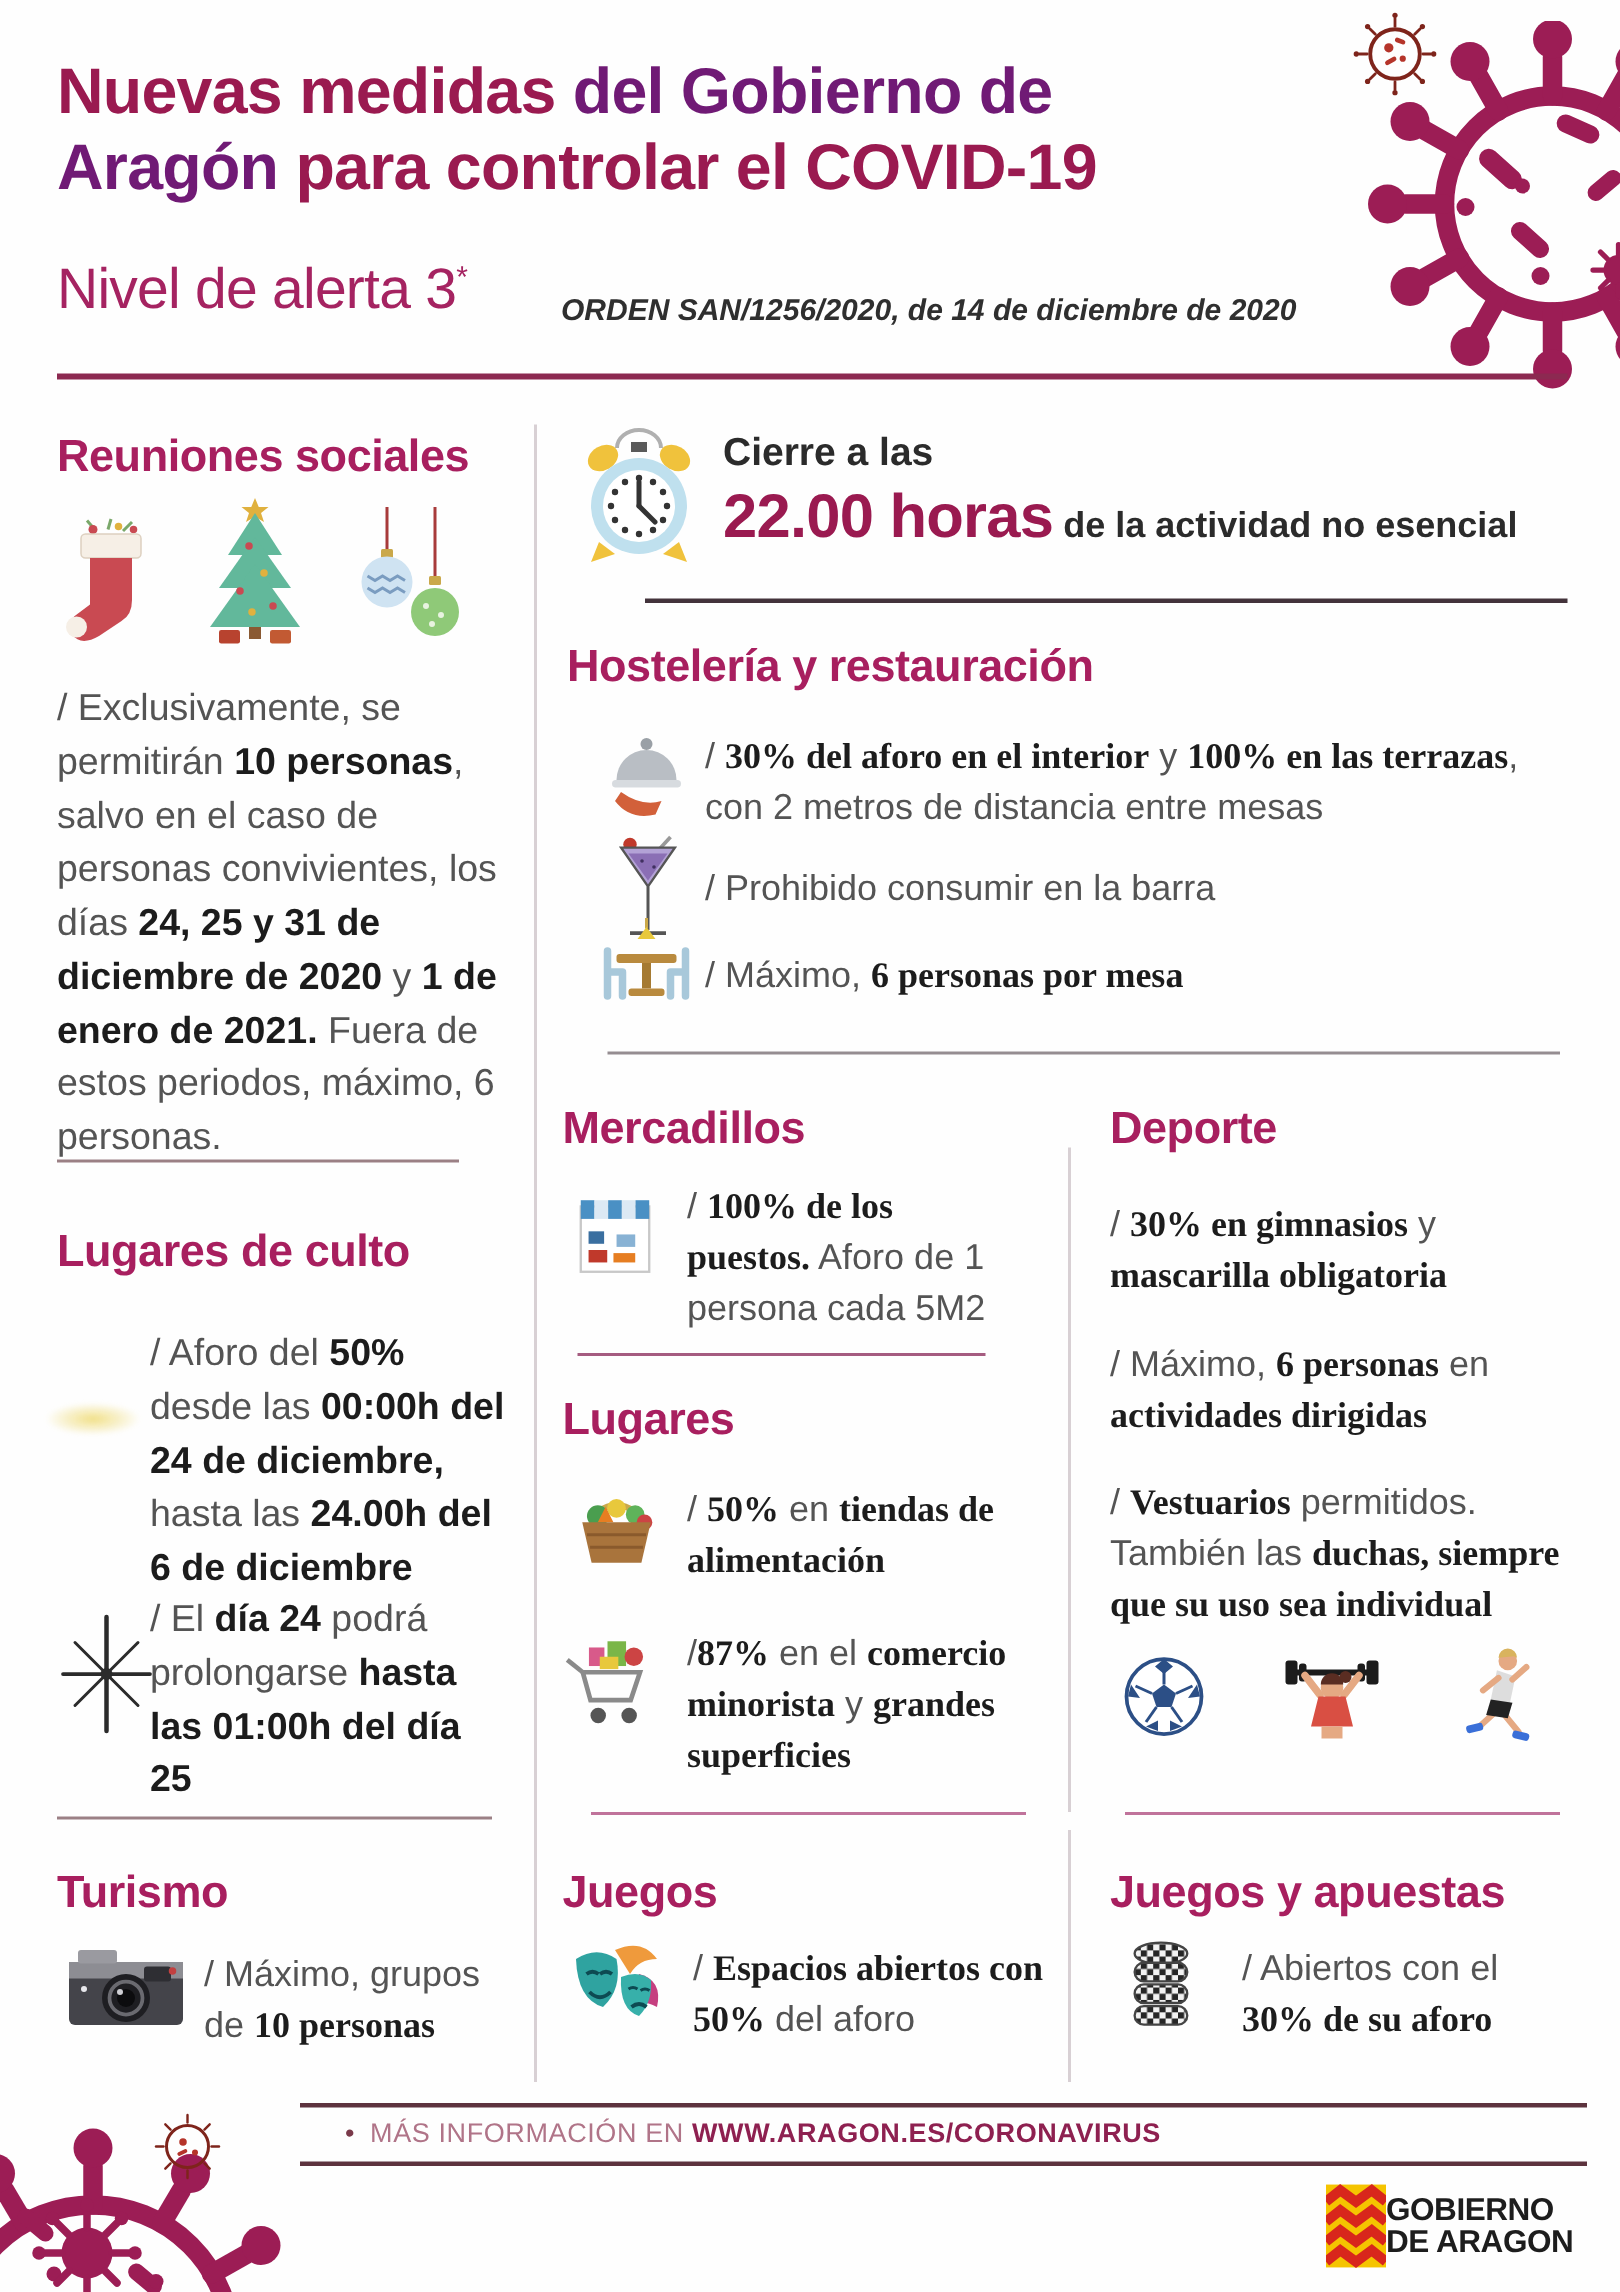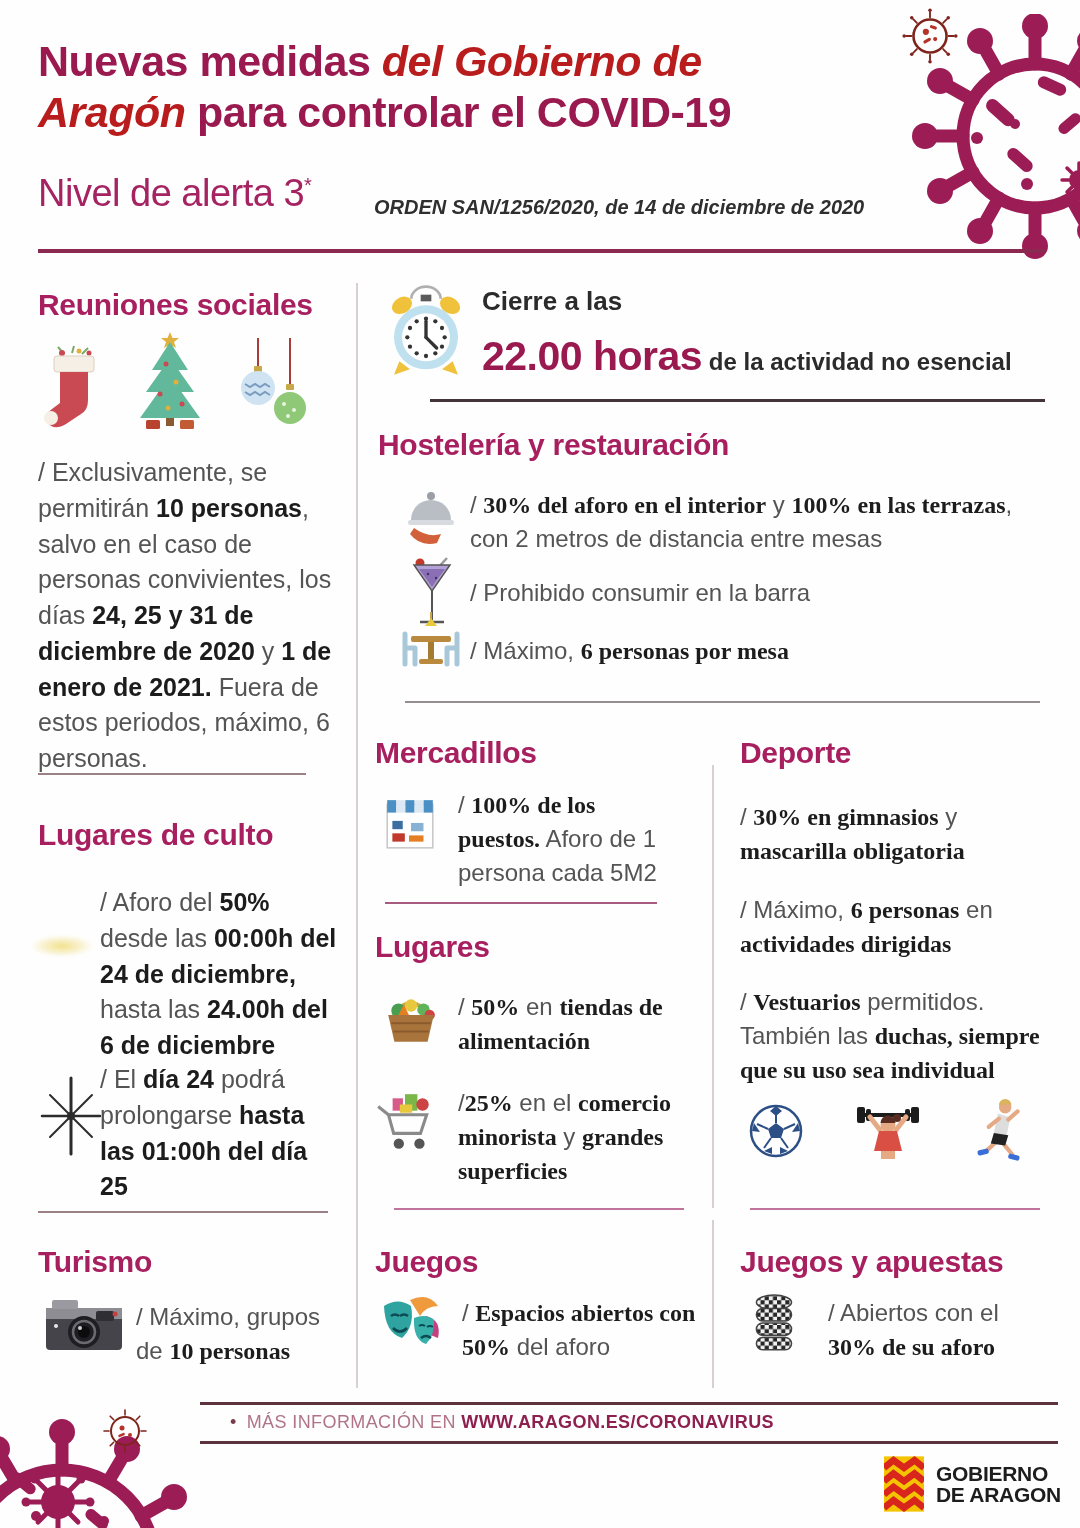--- a/index.html
+++ b/index.html
@@ -2,21 +2,21 @@
 <html><head>
 <meta charset="utf-8">
 <style>
   html,body{margin:0;padding:0;background:#ffffff;}
   .page{position:relative;width:1080px;height:1528px;background:#fefefe;overflow:hidden;
         font-family:"Liberation Sans",sans-serif;margin:0 auto;}
   .abs{position:absolute;}
   
   .title{font-size:43px;line-height:1.18;letter-spacing:-0.5px;font-weight:700;}
   .acc{color:#9a1a50;font-weight:700;}
-  .dark{color:#b91c1c;font-weight:700;font-style:italic;}
+  .dark{color:#701a75;font-weight:700;}
   .alert{font-size:38px;color:#a52361;font-weight:400;letter-spacing:-0.5px;}
   .alert sup{font-size:20px;color:#a52361;}
   .order{font-style:italic;font-size:20px;color:#2f2f2f;font-weight:700;}
   
   .hline{position:absolute;}
   .vline{position:absolute;width:2px;background:#d8d0d4;}
   
   .sech{font-size:30px;font-weight:700;color:#a81f5f;letter-spacing:-0.3px;}
   .itx{font-size:24px;line-height:1.42;color:#545454;}
   .itx .b{font-weight:700;color:#1c1c1c;font-family:Liberation Serif, serif;}
@@ -253,21 +253,21 @@
         <circle cx="20" cy="33" r="1.6"></circle>
         <circle cx="25" cy="28" r="1.6"></circle>
     </g>
     <g stroke="#333333" stroke-width="2.5" stroke-linecap="round">
       <line x1="32" y1="40" x2="32" y2="28"></line>
         <line x1="32" y1="40" x2="40" y2="48"></line>
     </g>
   </svg>
   <div class="abs" style="left:482px;top:286px;width:570px">
     <div class="cl-prefix">Cierre a las</div>
-    <div style="margin-top:16px"><span class="cl-time">22.00 horas</span><span class="cl-suffix"> de la actividad no esencial</span></div>
+    <div style="margin-top:4px"><span class="cl-time">22.00 horas</span><span class="cl-suffix"> de la actividad no esencial</span></div>
   </div>
 
   <div class="hline" style="left:430px;top:399px;width:615px;height:3px;background:#43333b"></div>
 
   <div class="abs sech" style="left:378px;top:428px">Hostelería y restauración</div>
 
   <svg class="abs" style="left:404px;top:490px" width="54" height="56" viewBox="0 0 54 56">
     <circle cx="27" cy="6" r="4" fill="#9aa0a6"></circle>
     <path d="M7,30 a20,20 0 0 1 40,0 z" fill="#b9bec4"></path>
     <rect x="4" y="30" width="46" height="5" rx="2.5" fill="#d7dbdf"></rect>
@@ -338,21 +338,21 @@
   <svg class="abs" style="left:374px;top:1088px" width="62" height="66" viewBox="0 0 60 64">
     <rect x="18" y="10" width="10" height="12" fill="#d85a8a"></rect>
     <rect x="30" y="6" width="12" height="16" fill="#7ab648"></rect>
     <circle cx="47" cy="16" r="6" fill="#cc4444"></circle>
     <rect x="25" y="16" width="12" height="8" fill="#e8c83c"></rect>
     <line x1="4" y1="18" x2="14" y2="26" stroke="#8a8a8a" stroke-width="3"></line>
     <path d="M14,26 h37 l-6,18 h-26 z" fill="none" stroke="#8a8a8a" stroke-width="3"></path>
     <circle cx="24" cy="54" r="5" fill="#555555"></circle>
       <circle cx="44" cy="54" r="5" fill="#555555"></circle>
   </svg>
-  <div class="abs itx" style="left:458px;top:1086px;width:245px"><span>/</span><span class="b">25%</span><span> en el </span><span class="b">comercio minorista</span><span> y </span><span class="b">grandes superficies</span></div>
+  <div class="abs itx" style="left:458px;top:1086px;width:245px"><span>/</span><span class="b">87%</span><span> en el </span><span class="b">comercio minorista</span><span> y </span><span class="b">grandes superficies</span></div>
 
   <div class="hline" style="left:394px;top:1208px;width:290px;height:2px;background:#c0739b"></div>
 
   <div class="abs sech" style="left:740px;top:736px">Deporte</div>
   <div class="abs itx" style="left:740px;top:800px;width:305px"><span>/ </span><span class="b">30% en gimnasios</span><span> y </span><span class="b">mascarilla obligatoria</span></div>
   <div class="abs itx" style="left:740px;top:893px;width:305px"><span>/ Máximo, </span><span class="b">6 personas</span><span> en </span><span class="b">actividades dirigidas</span></div>
   <div class="abs itx" style="left:740px;top:985px;width:315px"><span>/ </span><span class="b">Vestuarios</span><span> permitidos. También las </span><span class="b">duchas, siempre que su uso sea individual</span></div>
 
   <div class="abs" style="left:748px;top:1098px;display:flex;gap:52px;align-items:center">
     <svg width="56" height="56" viewBox="0 0 56 56">
@@ -485,21 +485,21 @@
           <line x1="-11.3" y1="11.3" x2="-14.8" y2="14.8"></line>
         <line x1="11.3" y1="-11.3" x2="14.8" y2="-14.8"></line>
           <line x1="-11.3" y1="-11.3" x2="-14.8" y2="-14.8"></line>
       </g>
       <circle cx="-3" cy="-3" r="2.5" fill="#b5342a"></circle>
         <circle cx="5" cy="4" r="2" fill="#b5342a"></circle>
       <rect x="-7" y="3" width="7" height="2.5" rx="1.2" fill="#b5342a" transform="rotate(-25 -4 4)"></rect>
     </g>
   </svg>
 
-  <div class="abs" style="left:884px;top:1456px;display:flex;align-items:center;gap:12px">
+  <div class="abs" style="left:884px;top:1456px;display:flex;align-items:center;gap:0">
     <svg width="40" height="56" viewBox="0 0 42 58">
       <rect width="42" height="58" fill="#f5c400"></rect>
       <g stroke="#d8261c" stroke-width="7" fill="none">
         <path d="M0,12 L10,4 L21,12 L32,4 L42,12"></path>
         <path d="M0,26 L10,18 L21,26 L32,18 L42,26"></path>
         <path d="M0,40 L10,32 L21,40 L32,32 L42,40"></path>
         <path d="M0,54 L10,46 L21,54 L32,46 L42,54"></path>
       </g>
     </svg>
     <div class="logo-text">

